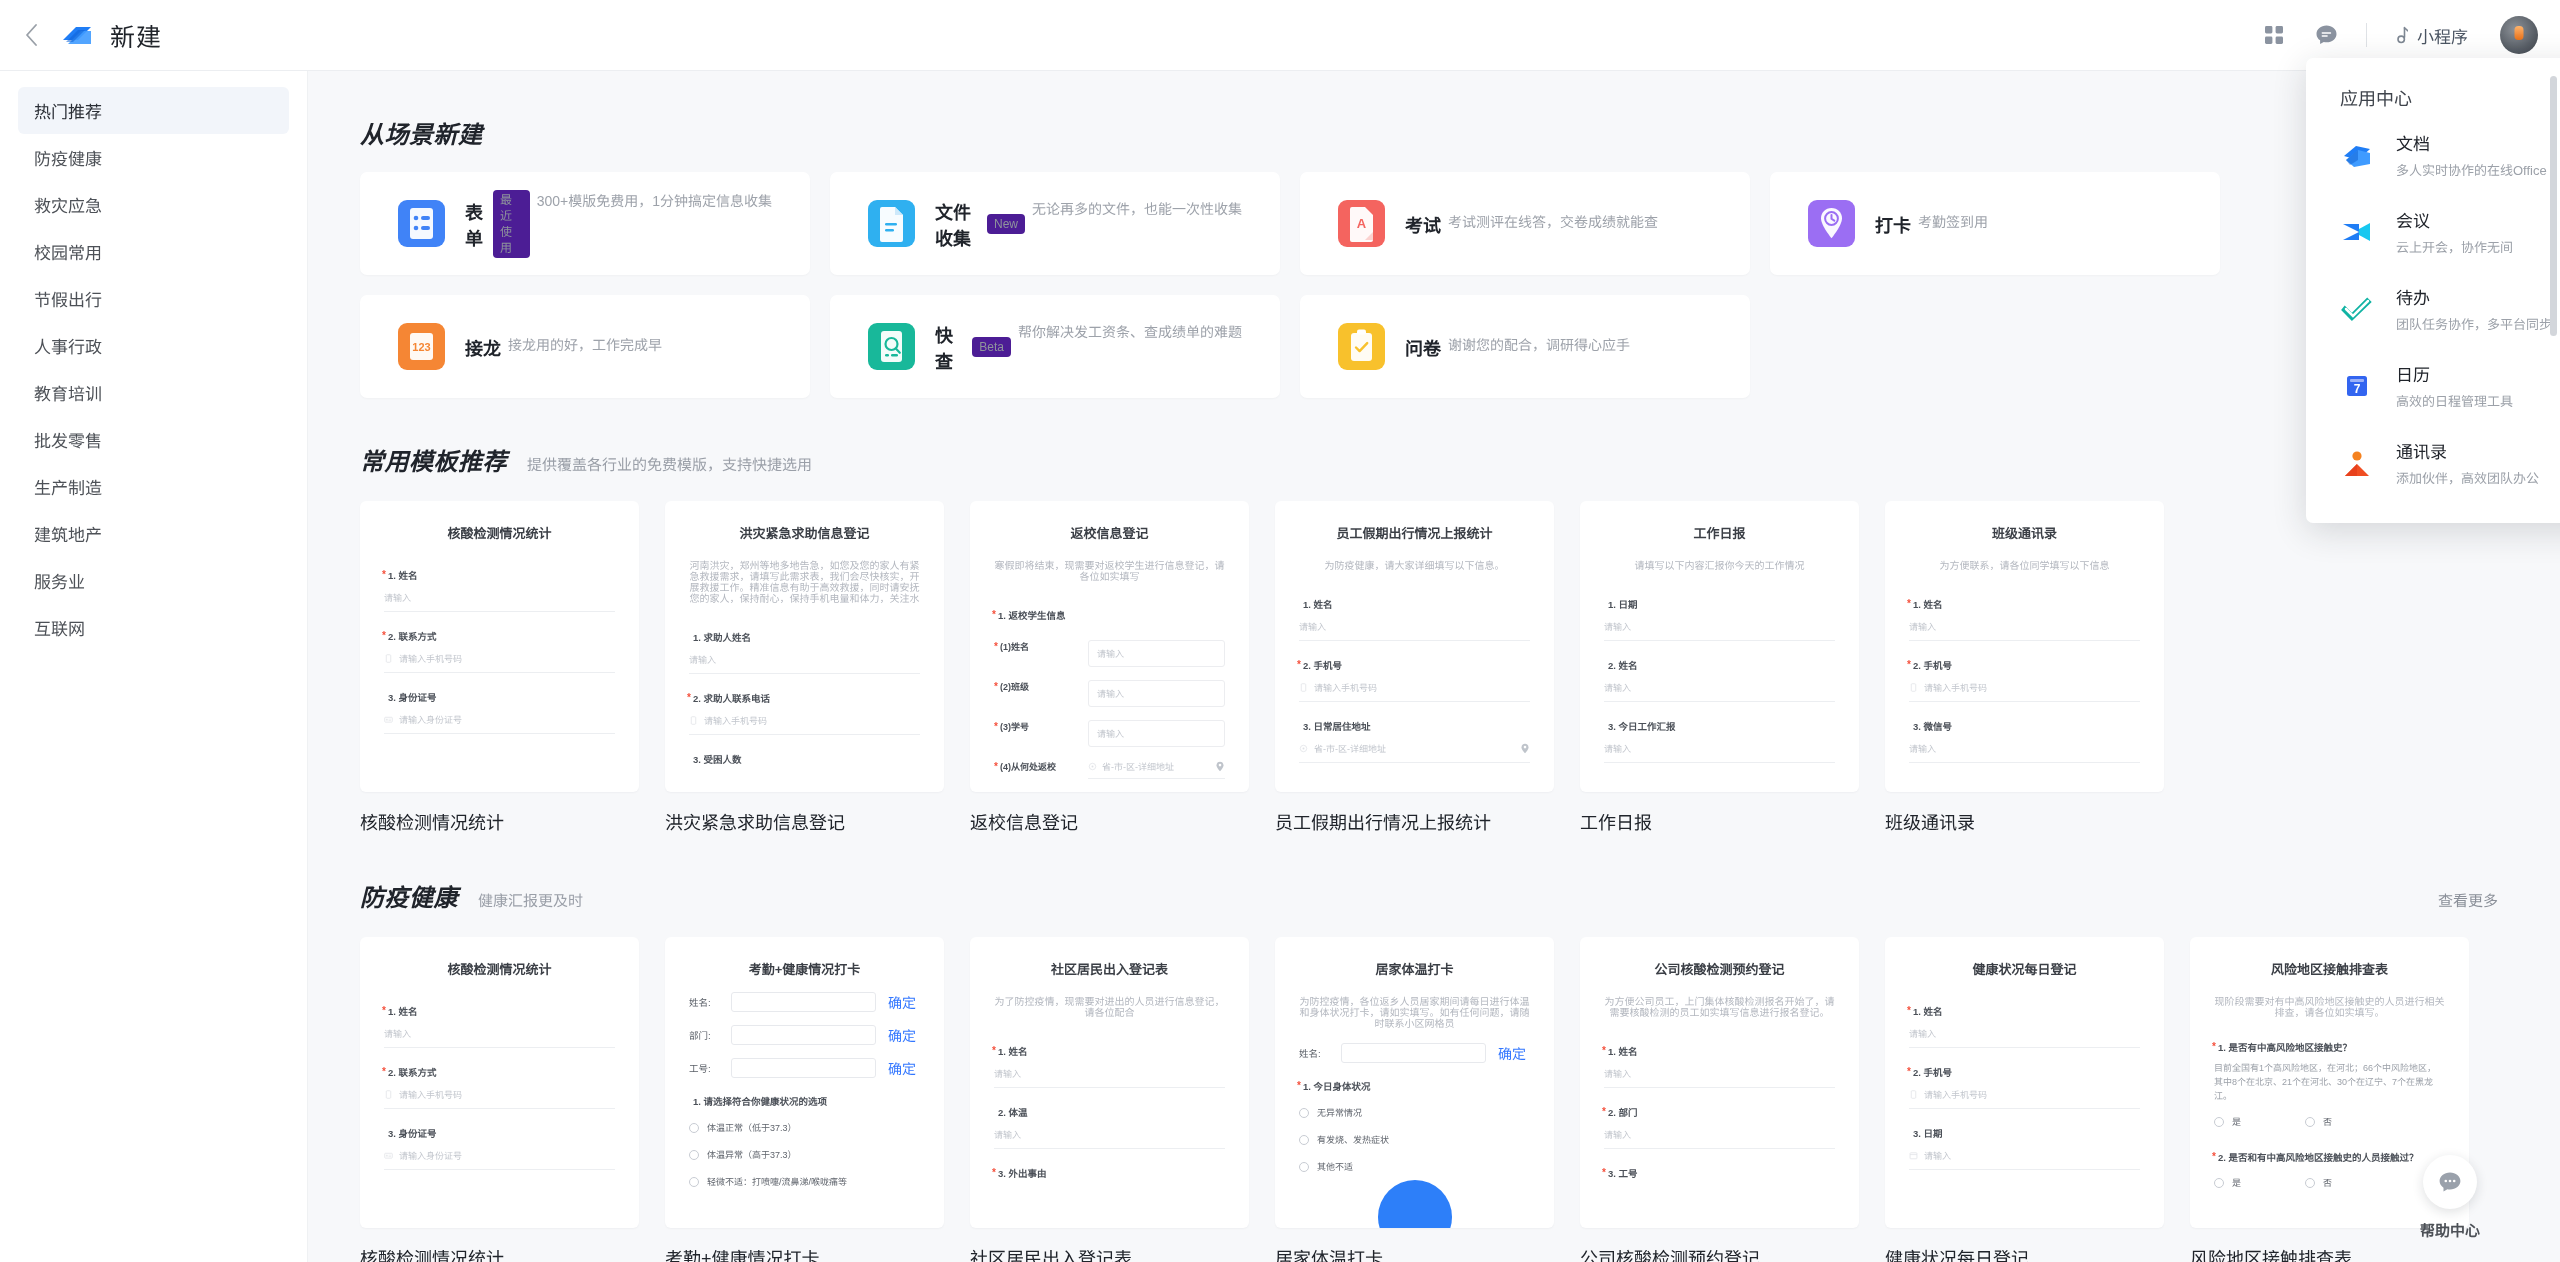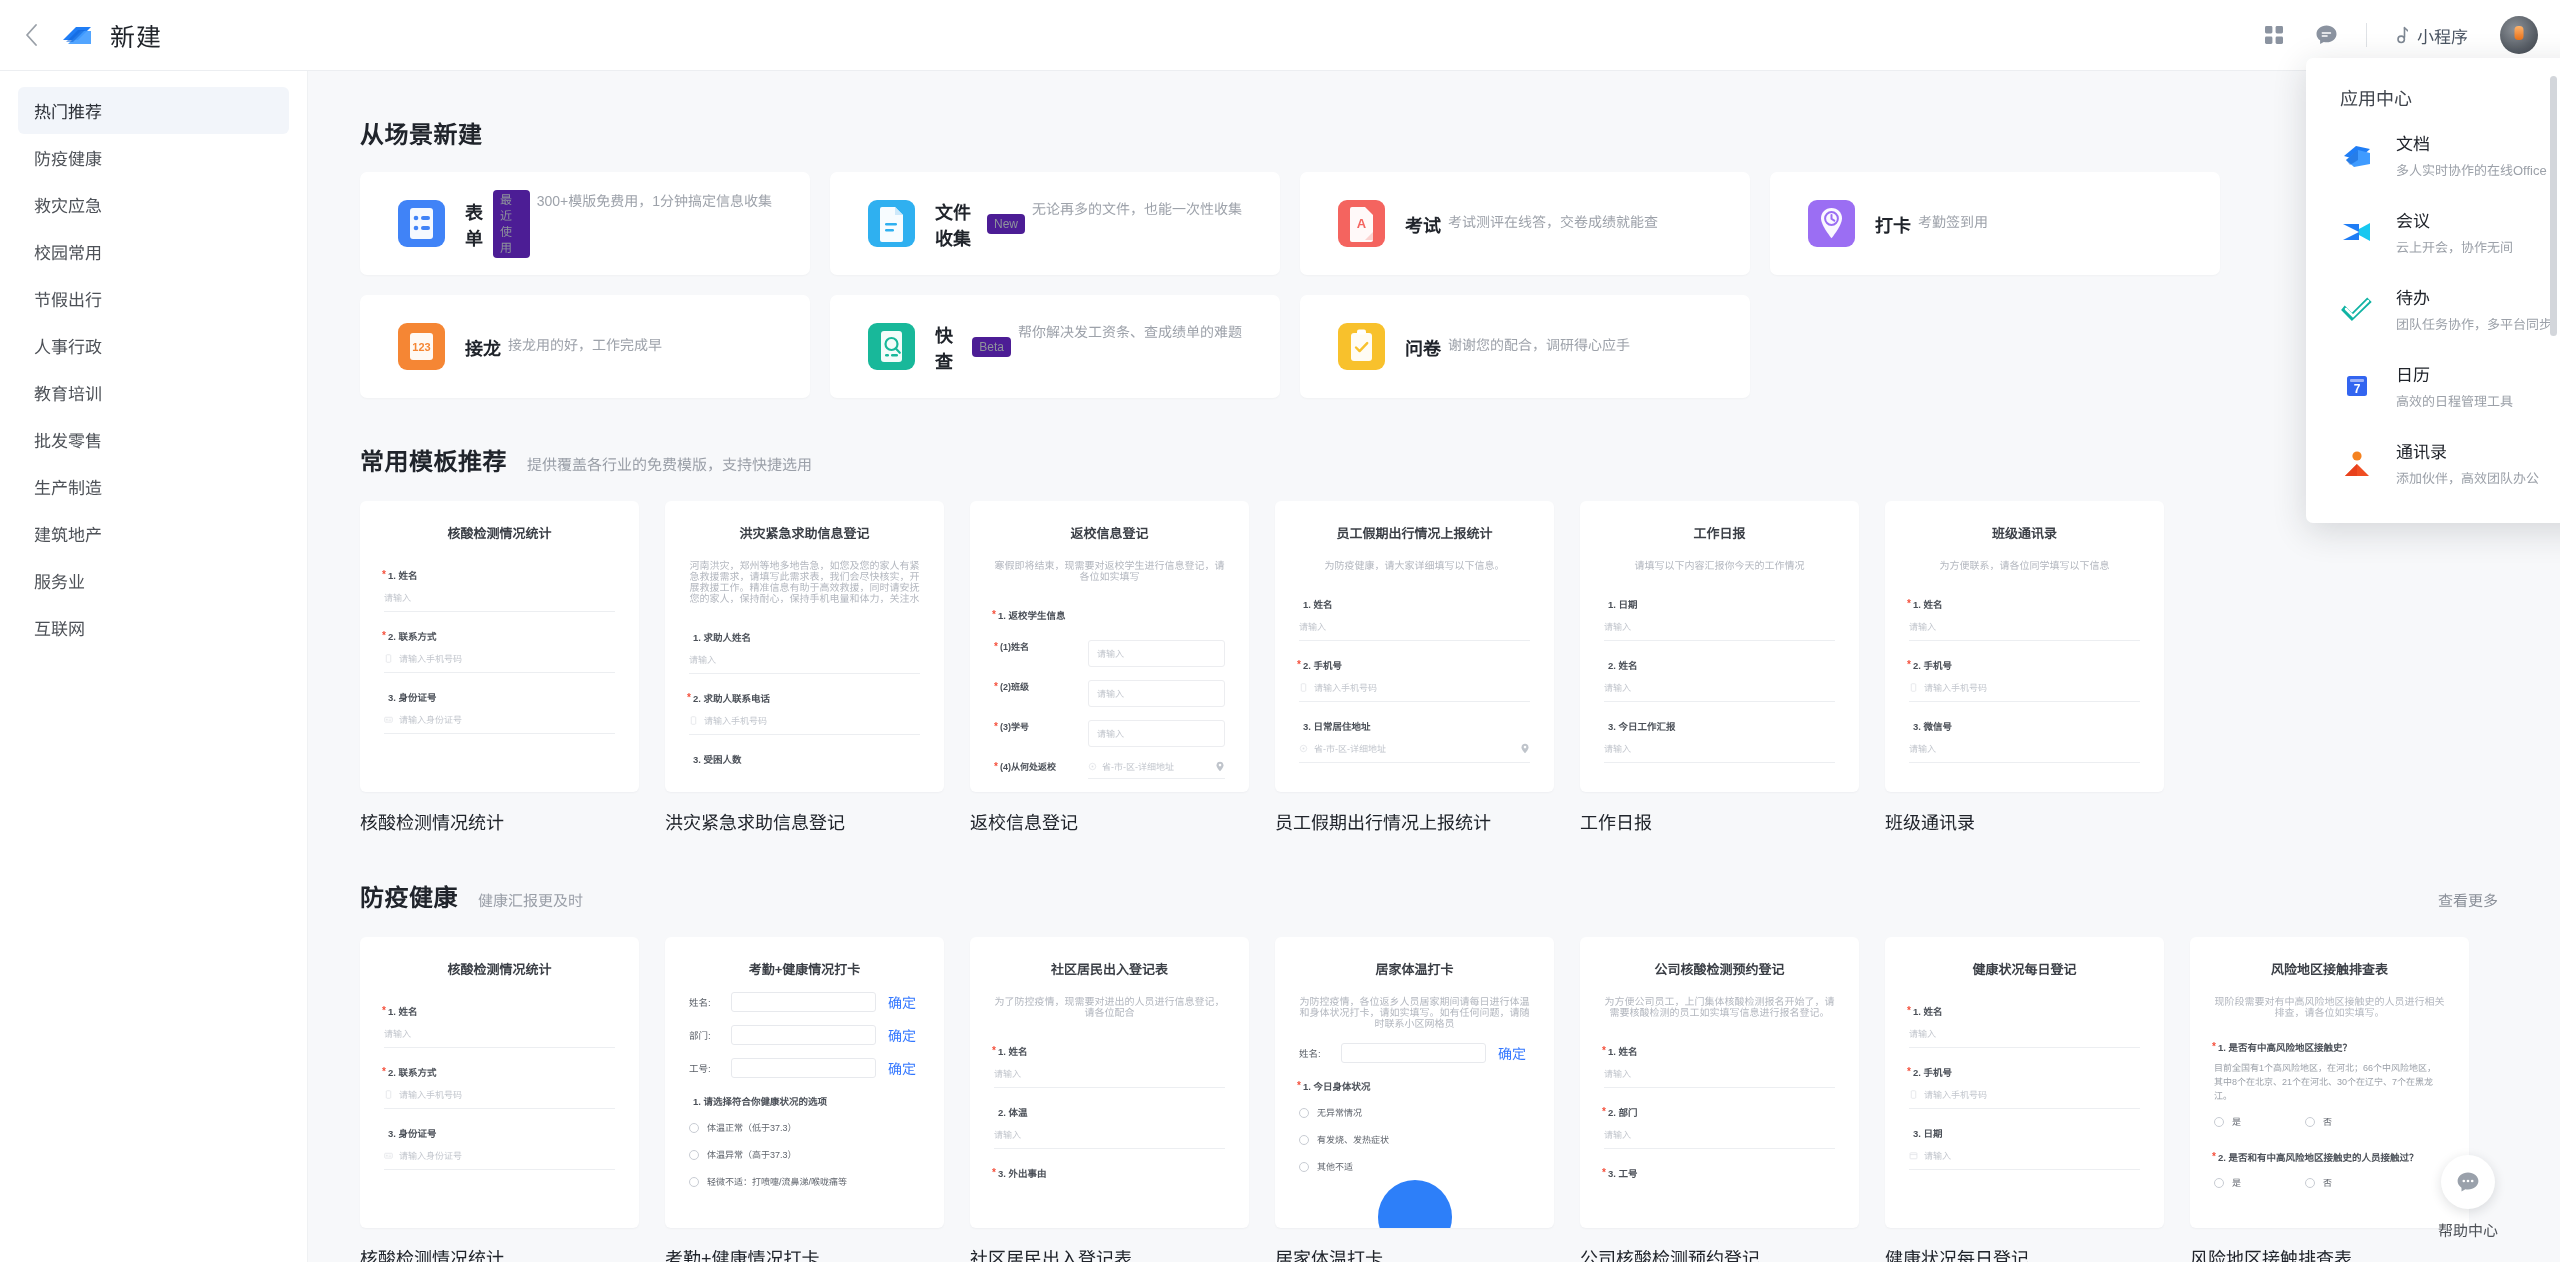--- a/index.html
+++ b/index.html
@@ -69,21 +69,21 @@
   }
   .side-item.active { background: #f2f5fa; color: #2b2f36; }
 
   
   .content {
     position: absolute; top: 71px; left: 308px; right: 0; bottom: 0;
     overflow: hidden; padding: 44px 0 0 52px;
     background: #f7f8fa;
   }
   .sec-title-row { display: flex; align-items: baseline; }
-  .sec-title { font-size: 24px; font-weight: bold; color: #20242b; letter-spacing: .5px; }
+  .sec-title { font-size: 24px; font-weight: bold; color: #20242b; letter-spacing: .5px; font-style: italic; }
   .sec-sub { font-size: 15px; color: #9a9fa8; margin-left: 20px; }
   .sec-more { margin-left: auto; margin-right: 62px; font-size: 15px; color: #8b9099; cursor: pointer; }
 
   
   .scene-grid {
     display: grid; grid-template-columns: repeat(4, 450px);
     gap: 20px; margin-top: 22px;
   }
   .scene-card {
     height: 103px; background: #fff; border-radius: 7px;
@@ -171,23 +171,24 @@
   .ac-item {
     display: flex; align-items: center; gap: 22px;
     padding: 14px 34px; cursor: pointer;
   }
   .ac-ico { width: 34px; height: 34px; flex: 0 0 34px; display:flex; align-items:center; justify-content:center; }
   .ac-name { font-size: 17px; color: #20242b; }
   .ac-desc { font-size: 13px; color: #9ca1a9; margin-top: 5px; }
 
   
   .help {
-    position: absolute; right: 44px; bottom: 22px; width: 96px;
+    position: absolute; right: 62px; bottom: 22px; width: 96px;
     display: flex; flex-direction: column; align-items: center; z-index: 35;
     cursor: pointer;
+    font-weight: bold;
   }
   .help-bubble {
     width: 54px; height: 54px; border-radius: 50%; background: #fff;
     box-shadow: 0 3px 12px rgba(31,35,41,.14);
     display: flex; align-items: center; justify-content: center;
   }
   .help-label { margin-top: 10px; font-size: 15px; color: #4d5157; }
 
   
   .scrollbar {

